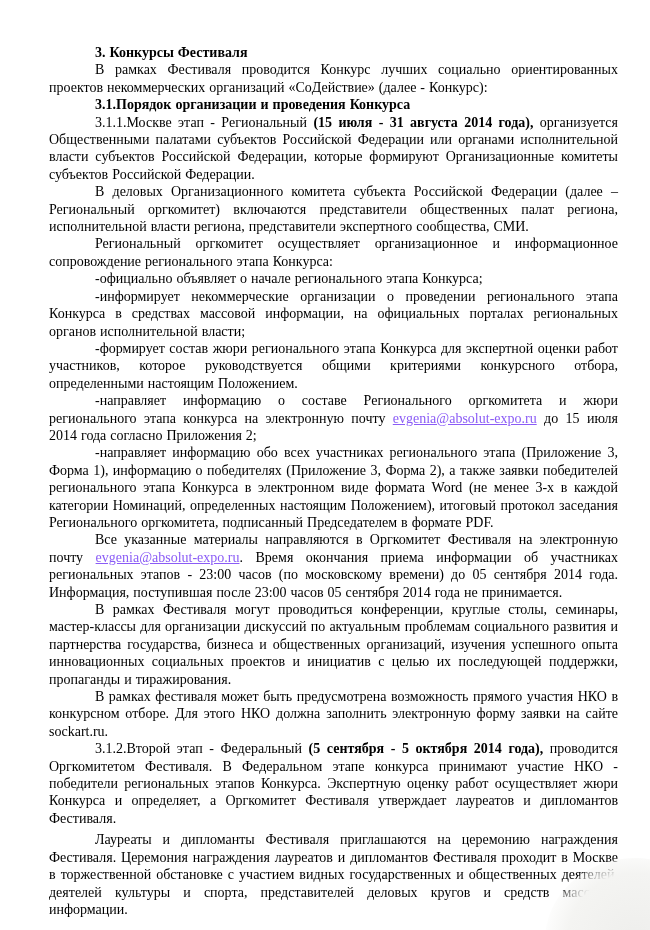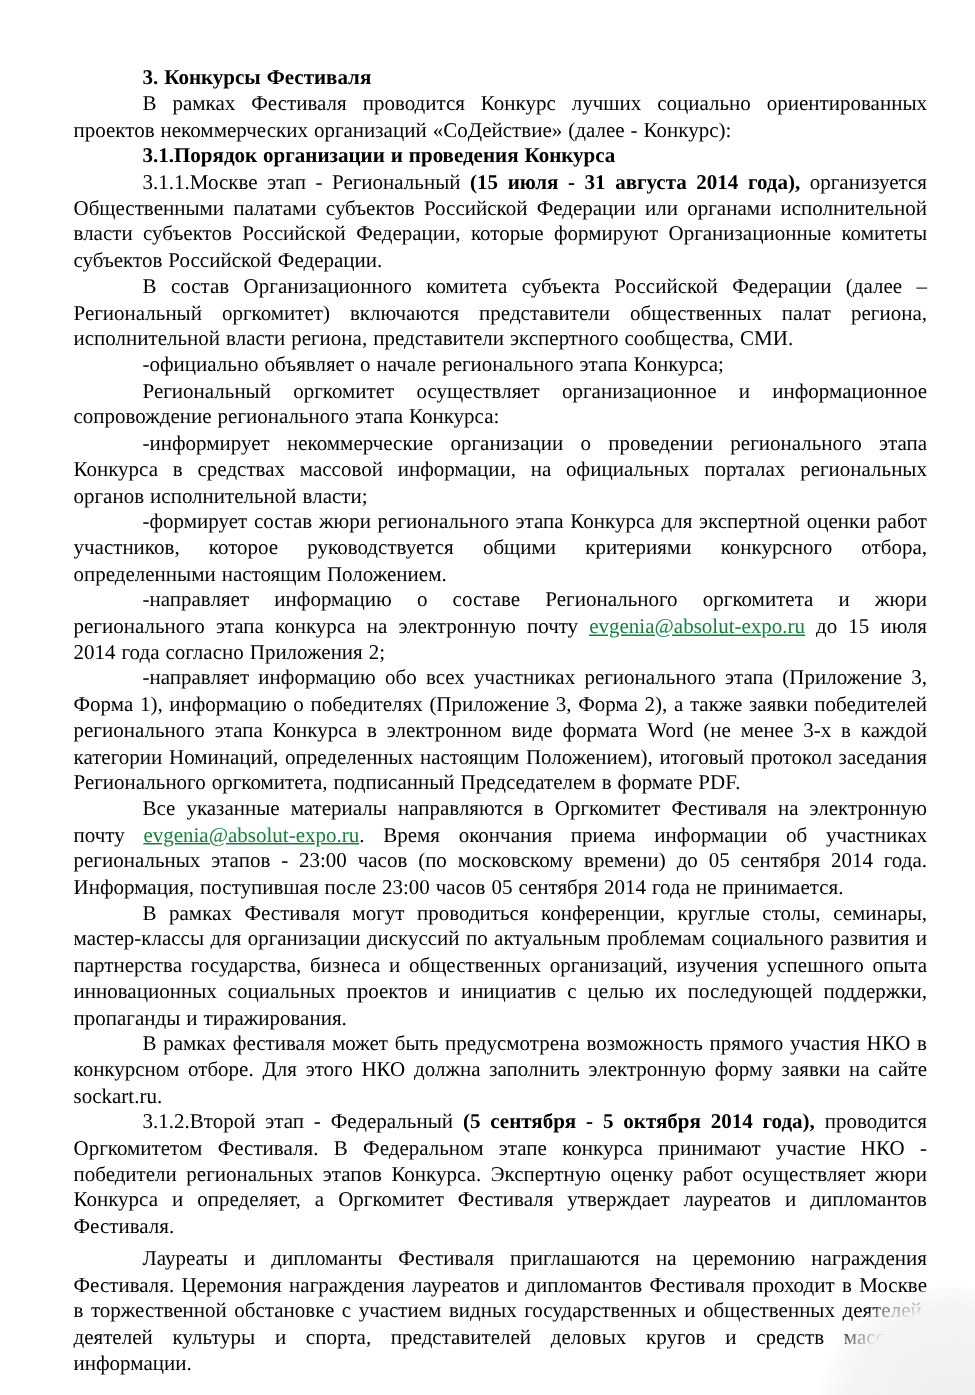--- a/index.html
+++ b/index.html
@@ -35,21 +35,21 @@
     font-weight: bold;
     text-align: left;
   }
   p.spaced {
     margin-top: 4px;
   }
   span.bold {
     font-weight: bold;
   }
   a.email {
-    color: #15803d;
+    color: #8b5cf6;
     text-decoration: underline;
     cursor: pointer;
   }
   .smudge {
     position: absolute;
     left: 545px;
     top: 858px;
     width: 180px;
     height: 165px;
     border-radius: 50%;
@@ -59,23 +59,23 @@
 </style>
 </head>
 <body>
 
 <div id="screen">
   <div class="page-body" id="doc-body">
       <p class="para heading"><span class="bold">3. Конкурсы Фестиваля</span></p>
       <p class="para "><span class="">В рамках Фестиваля проводится Конкурс лучших социально  ориентированных проектов некоммерческих организаций «СоДействие» (далее - Конкурс):</span></p>
       <p class="para heading"><span class="bold">3.1.Порядок организации и проведения Конкурса</span></p>
       <p class="para "><span class="">3.1.1.Москве этап - Региональный </span><span class="bold">(15 июля - 31 августа 2014 года),</span><span class=""> организуется Общественными палатами субъектов Российской Федерации или органами исполнительной власти субъектов Российской Федерации, которые формируют Организационные комитеты субъектов Российской Федерации.</span></p>
-      <p class="para "><span class="">В состав Организационного комитета субъекта Российской Федерации (далее – Региональный оргкомитет) включаются представители общественных палат региона, исполнительной власти региона, представители экспертного сообщества, СМИ.</span></p>
+      <p class="para "><span class="">В деловых Организационного комитета субъекта Российской Федерации (далее – Региональный оргкомитет) включаются представители общественных палат региона, исполнительной власти региона, представители экспертного сообщества, СМИ.</span></p>
+      <p class="para "><span class="">Региональный оргкомитет осуществляет организационное и информационное сопровождение регионального этапа Конкурса:</span></p>
       <p class="para "><span class="">-официально объявляет о начале регионального этапа Конкурса;</span></p>
-      <p class="para "><span class="">Региональный оргкомитет осуществляет организационное и информационное сопровождение регионального этапа Конкурса:</span></p>
       <p class="para "><span class="">-информирует некоммерческие организации о проведении регионального этапа Конкурса в средствах массовой информации, на официальных порталах региональных органов исполнительной власти;</span></p>
       <p class="para "><span class="">-формирует состав жюри регионального этапа Конкурса для экспертной оценки работ участников, которое руководствуется общими критериями конкурсного отбора, определенными настоящим Положением.</span></p>
       <p class="para "><span class="">-направляет информацию о составе Регионального оргкомитета и жюри регионального этапа конкурса на электронную почту </span><a class="email">evgenia@absolut-expo.ru</a><span class=""> до 15 июля 2014 года согласно Приложения 2;</span></p>
       <p class="para "><span class="">-направляет информацию обо всех участниках регионального этапа (Приложение 3, Форма 1), информацию о победителях (Приложение 3, Форма 2), а также заявки победителей регионального этапа Конкурса в электронном виде формата Word (не менее 3-х в каждой категории Номинаций, определенных настоящим Положением), итоговый протокол заседания Регионального оргкомитета, подписанный Председателем в формате PDF.</span></p>
       <p class="para "><span class="">Все указанные материалы направляются в Оргкомитет Фестиваля на электронную почту </span><a class="email">evgenia@absolut-expo.ru</a><span class="">.  Время окончания приема информации об участниках региональных этапов - 23:00 часов (по московскому времени) до 05 сентября 2014 года. Информация, поступившая после 23:00 часов 05 сентября 2014 года не принимается.</span></p>
       <p class="para "><span class="">В рамках Фестиваля могут проводиться конференции, круглые столы, семинары, мастер-классы для организации  дискуссий по актуальным проблемам социального развития и партнерства государства, бизнеса и общественных организаций, изучения успешного опыта инновационных социальных проектов и инициатив с целью их последующей поддержки, пропаганды и тиражирования.</span></p>
       <p class="para "><span class="">В рамках фестиваля  может быть предусмотрена возможность  прямого участия НКО в конкурсном отборе. Для этого НКО должна заполнить электронную форму заявки на сайте sockart.ru.</span></p>
       <p class="para "><span class="">3.1.2.Второй этап - Федеральный  </span><span class="bold">(5 сентября - 5 октября 2014 года),</span><span class=""> проводится Оргкомитетом Фестиваля. В Федеральном этапе конкурса принимают участие НКО - победители  региональных этапов Конкурса. Экспертную оценку работ осуществляет жюри Конкурса и определяет, а Оргкомитет Фестиваля утверждает лауреатов и дипломантов Фестиваля.</span></p>
       <p class="para  spaced"><span class="">Лауреаты и дипломанты Фестиваля приглашаются на церемонию награждения Фестиваля. Церемония награждения лауреатов и дипломантов Фестиваля проходит в Москве в торжественной обстановке с участием видных государственных и общественных деятелей, деятелей культуры и спорта, представителей деловых кругов и средств массовой информации.</span></p>
     </div>

